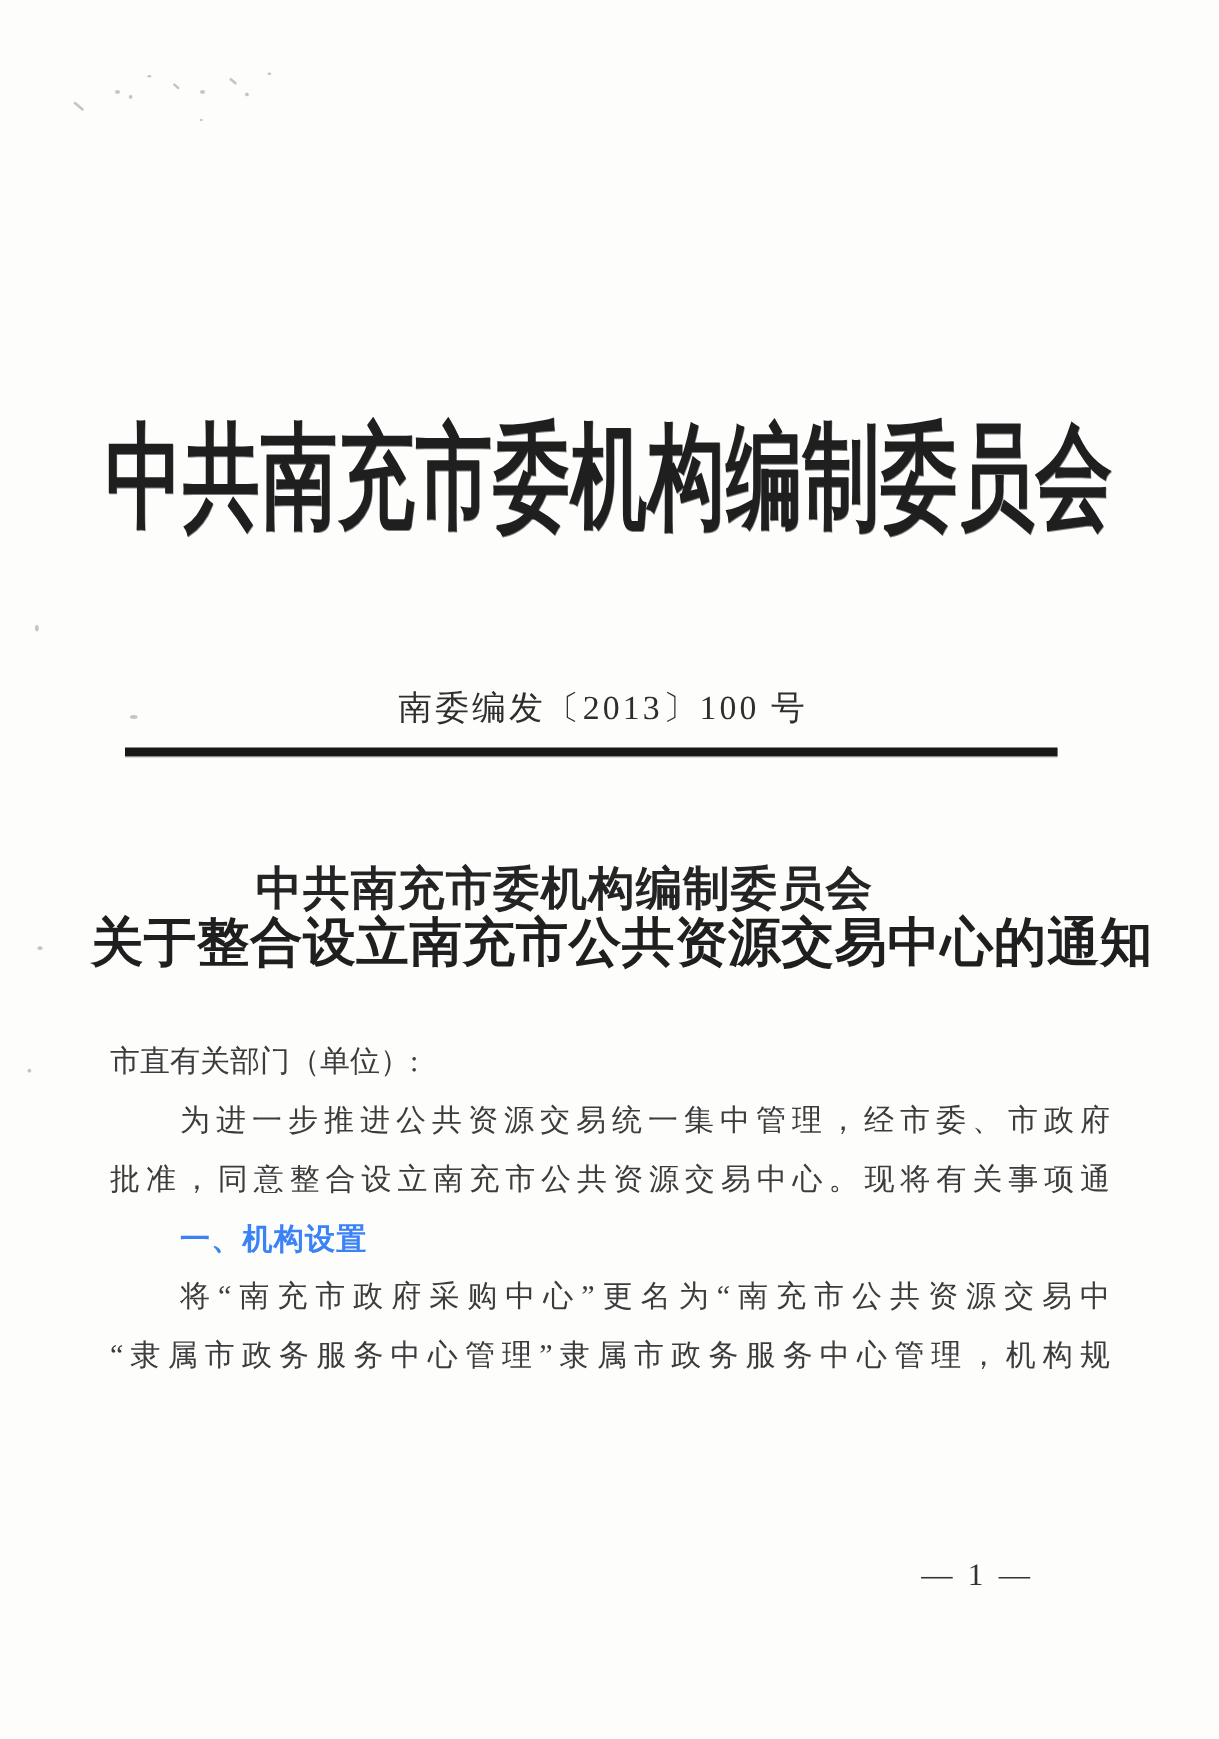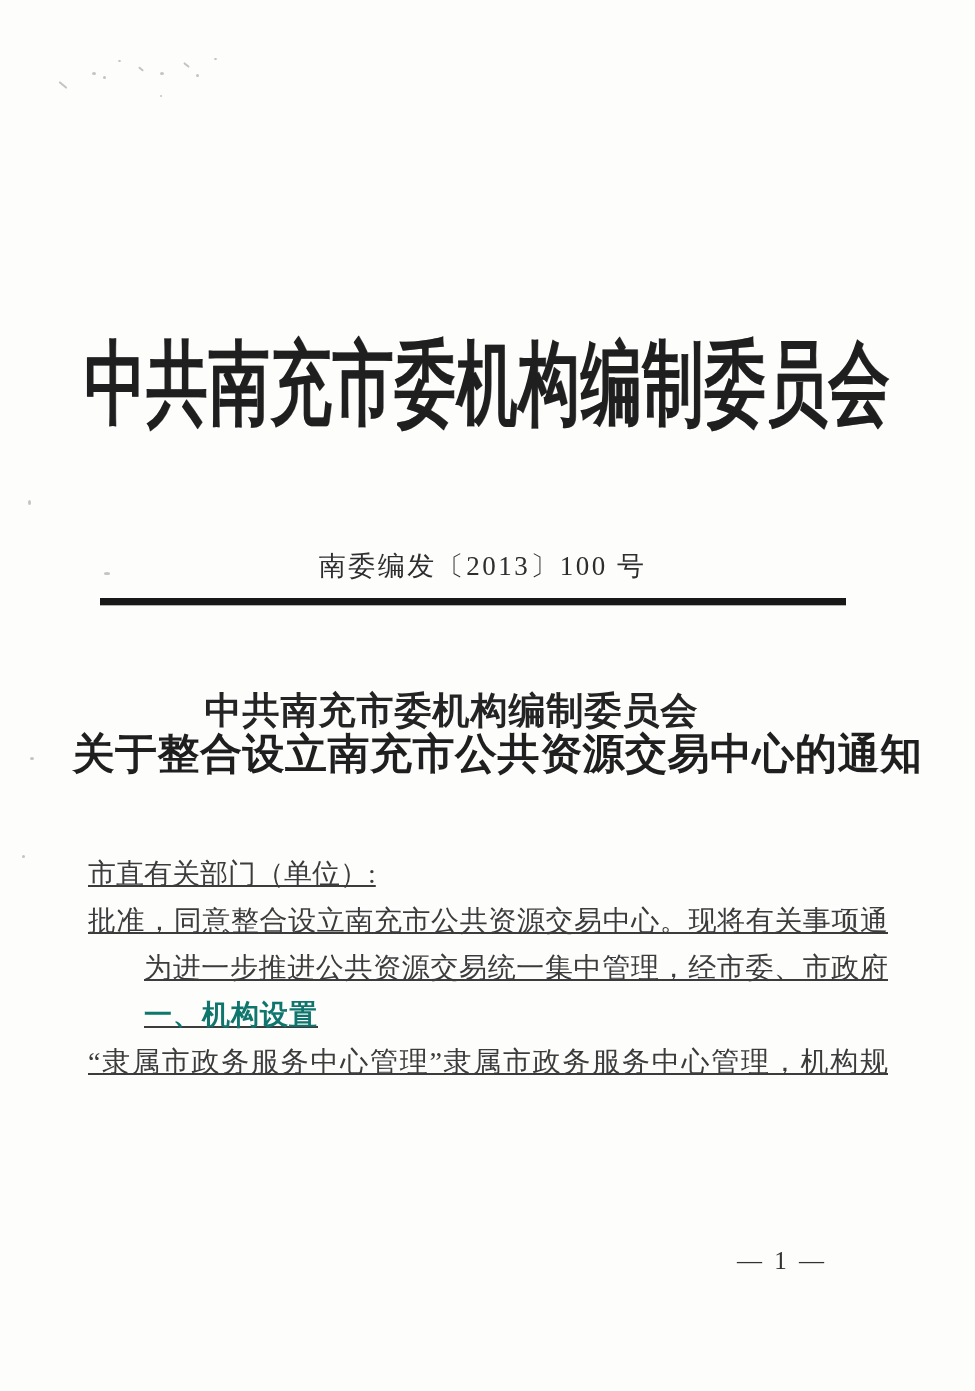--- a/index.html
+++ b/index.html
@@ -70,43 +70,42 @@
     text-align: center;
     font-size: 42px;
     font-weight: bold;
     letter-spacing: 0.5px;
     color: #1f1f1f;
     transform: translateX(10px);
     white-space: nowrap;
   }
   .body-block {
     position: absolute;
-    top: 850px; left: 88px;
+    top: 827px; left: 88px;
     width: 800px;
-    font-size: 28px;
+    font-size: 24px;
     color: #3c3c3c;
-    text-decoration: underline;
   }
   .bline {
     height: 47px;
     line-height: 47px;
     white-space: nowrap;
   }
   .bline.just {
     white-space: normal;
     text-align: justify;
     text-align-last: justify;
     overflow: hidden;
   }
   .bline.indent { text-indent: 56px; }
   .bline.tight { letter-spacing: -1.8px; }
   .bline.heading {
     font-family: "Liberation Sans", "DejaVu Sans", sans-serif;
     font-weight: bold;
-    color: #0f766e;
+    color: #3b82f6;
     letter-spacing: 1px;
   }
   .page-number {
     position: absolute;
     top: 1247px; right: 168px;
     font-size: 25px;
     letter-spacing: 3px;
     color: #333333;
     white-space: nowrap;
   }
@@ -138,21 +137,22 @@
 
   <div class="doc-number">南委编发〔2013〕100 号</div>
 
   <div class="rule"></div>
 
   <div class="title-line1">中共南充市委机构编制委员会</div>
   <div class="title-line2">关于整合设立南充市公共资源交易中心的通知</div>
 
   <div class="body-block">
     <div class="bline">市直有关部门（单位）:</div>
+    <div class="bline just indent">为进一步推进公共资源交易统一集中管理，经市委、市政府</div>
     <div class="bline just">批准，同意整合设立南充市公共资源交易中心。现将有关事项通</div>
-    <div class="bline just indent">为进一步推进公共资源交易统一集中管理，经市委、市政府</div>
     <div class="bline heading indent">一、机构设置</div>
+    <div class="bline just indent">将“南充市政府采购中心”更名为“南充市公共资源交易中</div>
     <div class="bline just">“隶属市政务服务中心管理”隶属市政务服务中心管理，机构规</div>
   </div>
 
   <div class="page-number">— 1 —</div>
 
 </div>
 
 </body></html>

